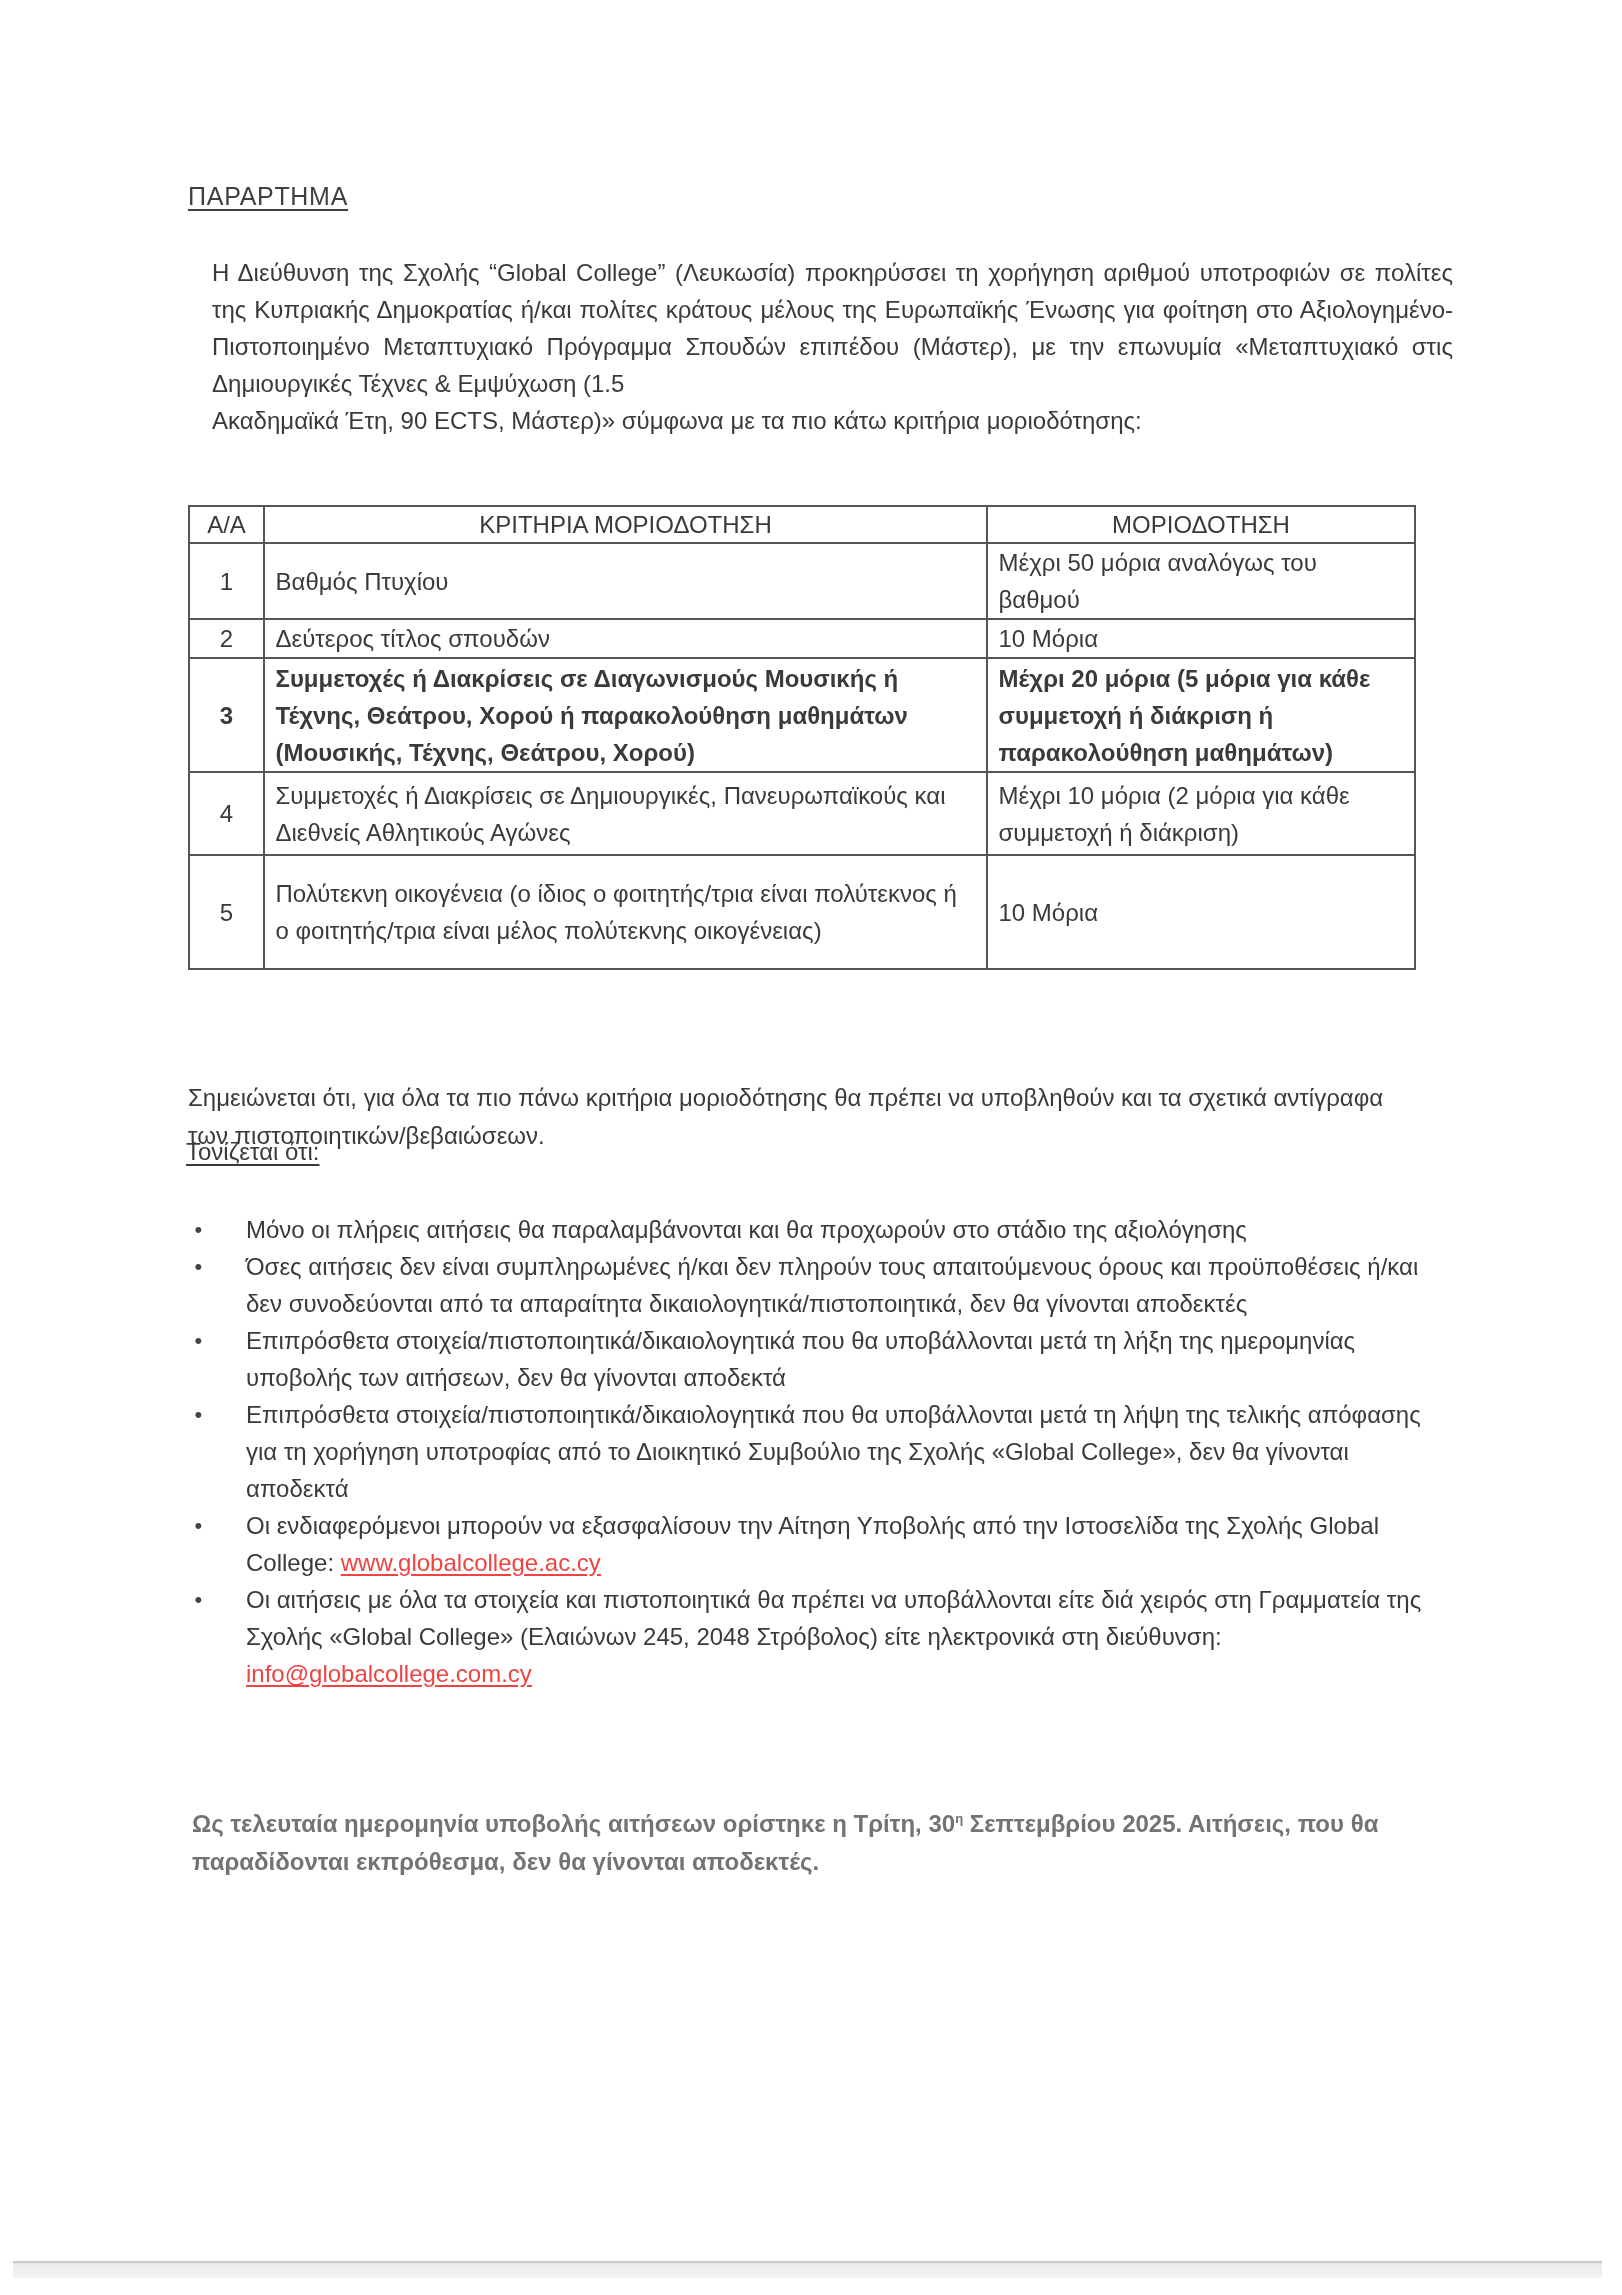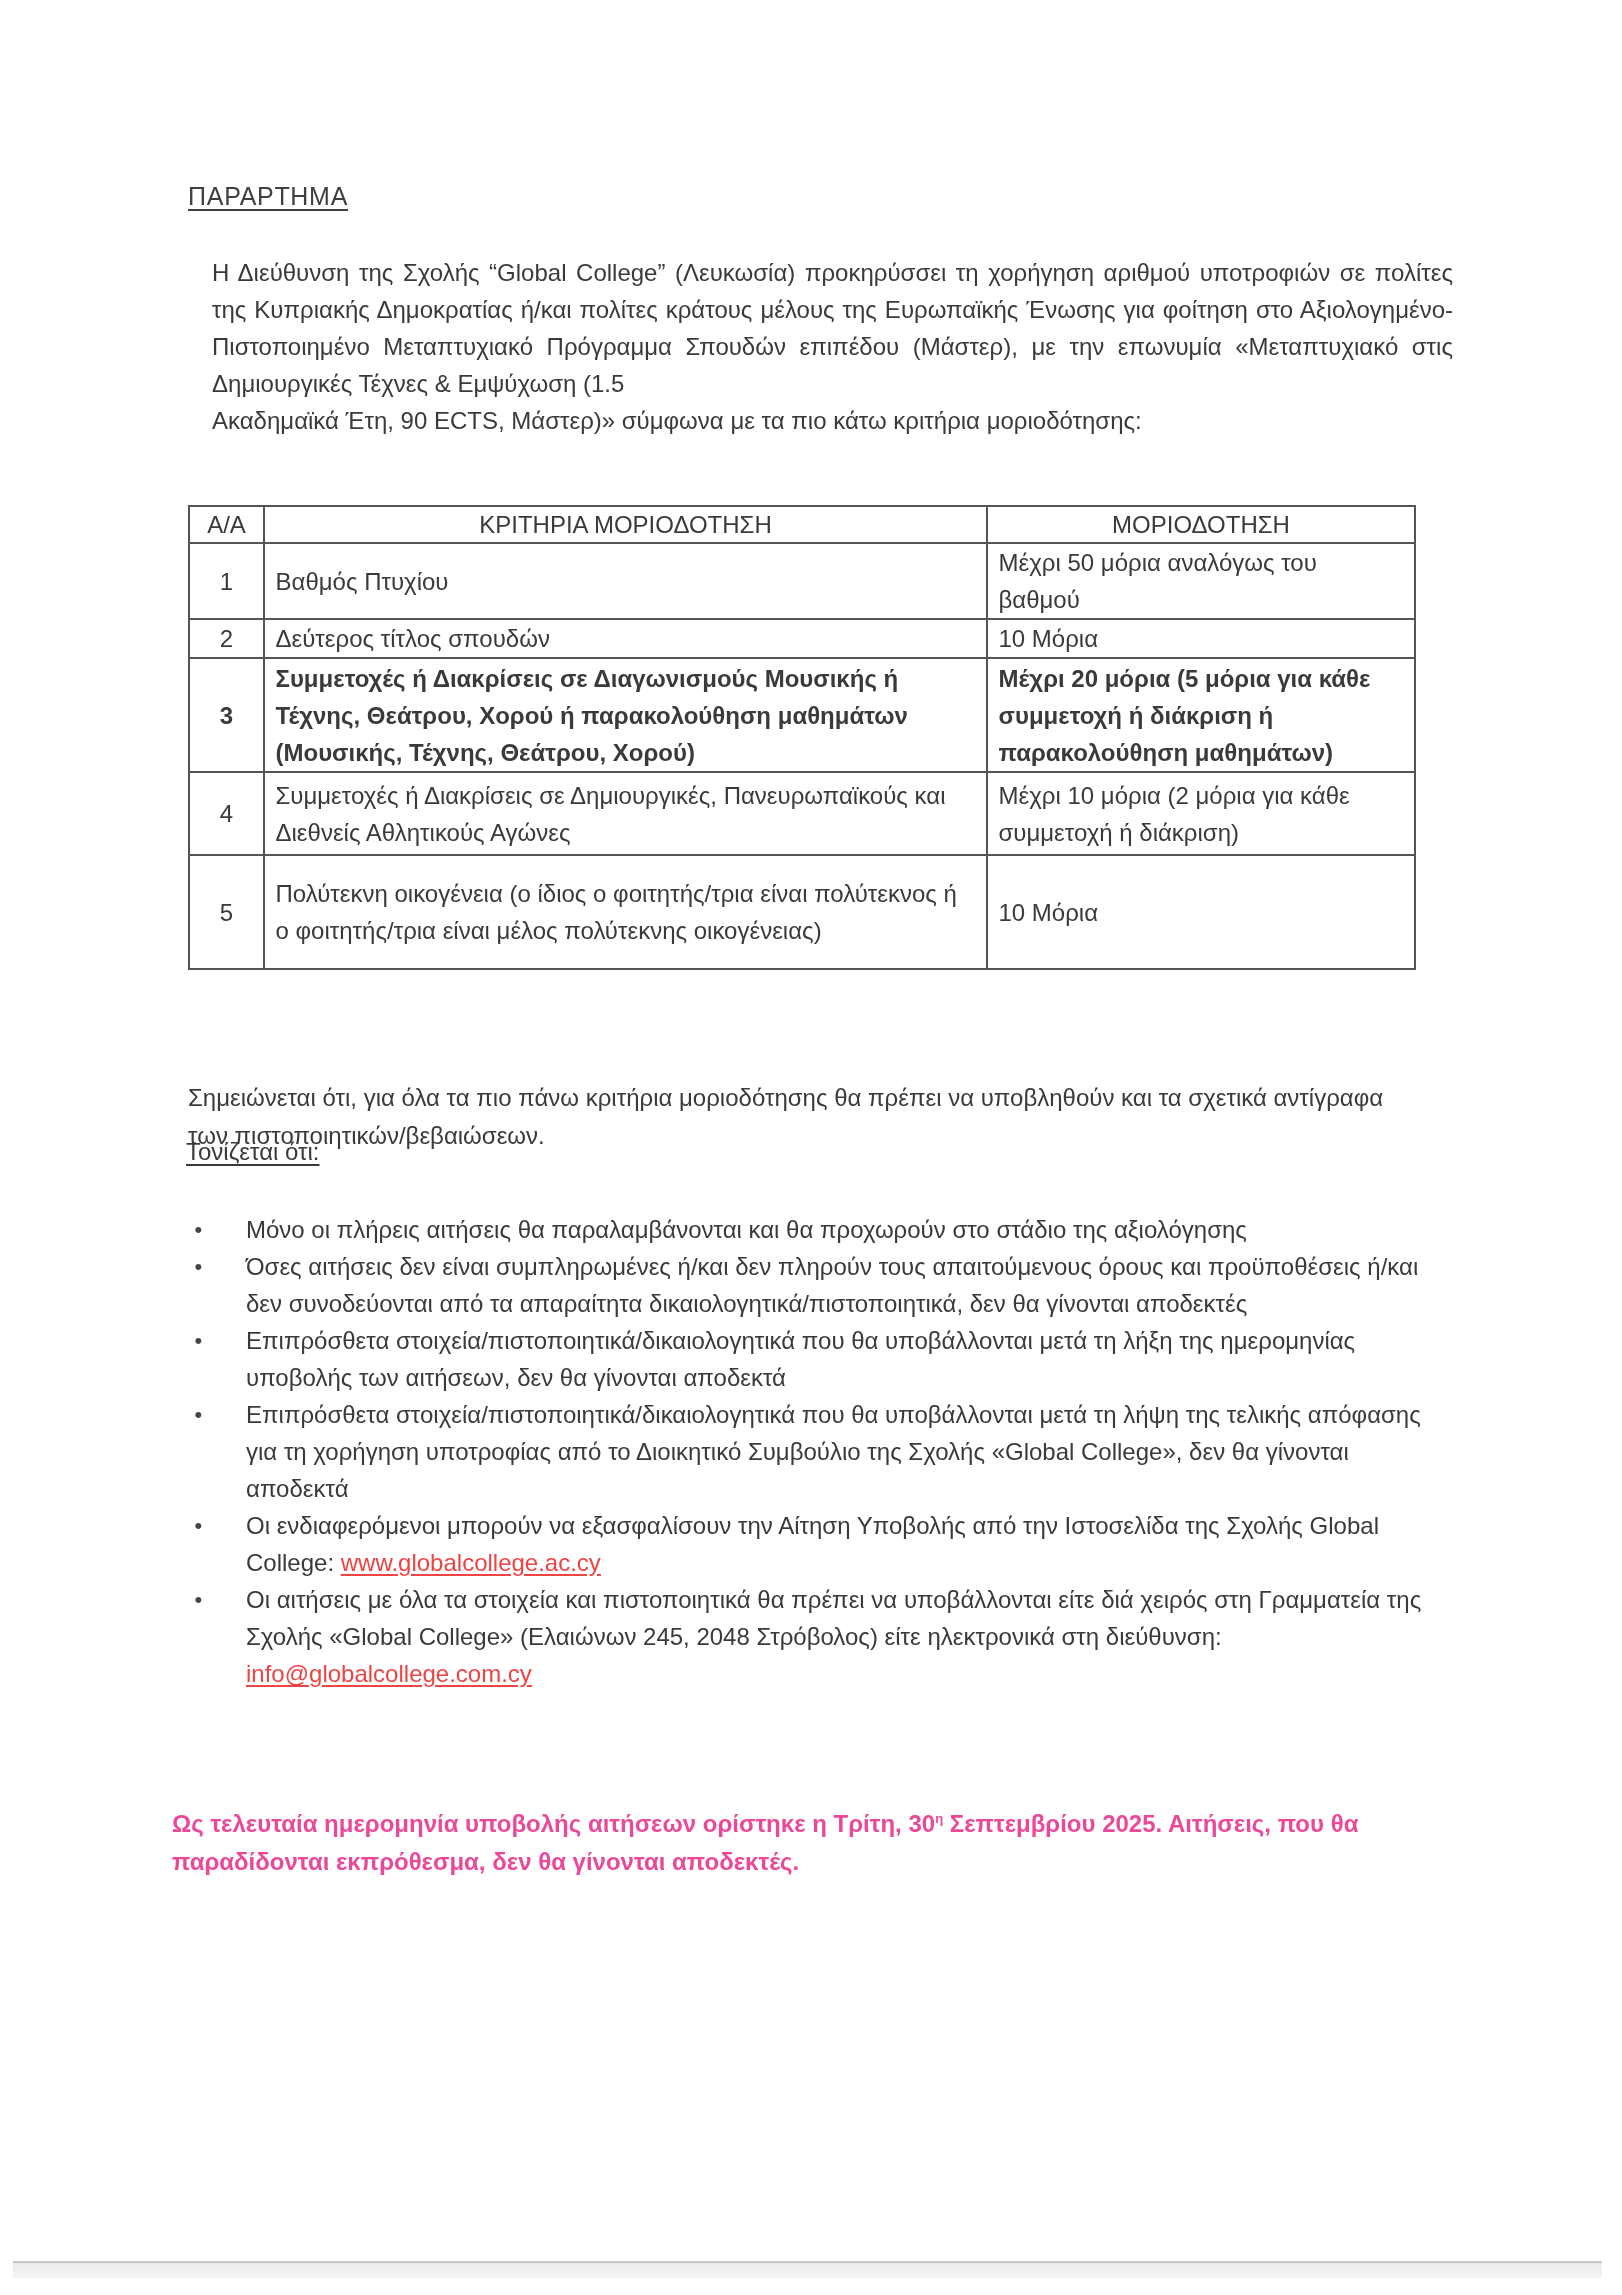--- a/index.html
+++ b/index.html
@@ -55,22 +55,22 @@
     margin: 0; padding: 0; list-style: none;
     font-size: 24px; line-height: 37px;
   }
   ul.points li { position: relative; padding-left: 58px; }
   ul.points li .bullet {
     position: absolute; left: 6.5px; top: 0; font-size: 22px; color: #444;
   }
   .link { text-decoration: underline; text-underline-offset: 3.3px; color: #ef4444; }
 
   .deadline {
-    position: absolute; left: 172px; top: 1800px; width: 1275px;
-    font-size: 24px; line-height: 38px; font-weight: bold; color: #ec4899;
+    position: absolute; left: 192px; top: 1800px; width: 1275px;
+    font-size: 24px; line-height: 38px; font-weight: bold; color: #737373;
   }
   .deadline sup { font-size: 13px; }
 
   .scan-edge {
     position: absolute; left: 13px; top: 2261px; width: 1589px; height: 17px;
     background: linear-gradient(#c9c9c9 0, #c9c9c9 2px, #ececec 2.6px, #f4f4f4 100%);
   }
 </style>
 </head>
 <body>

